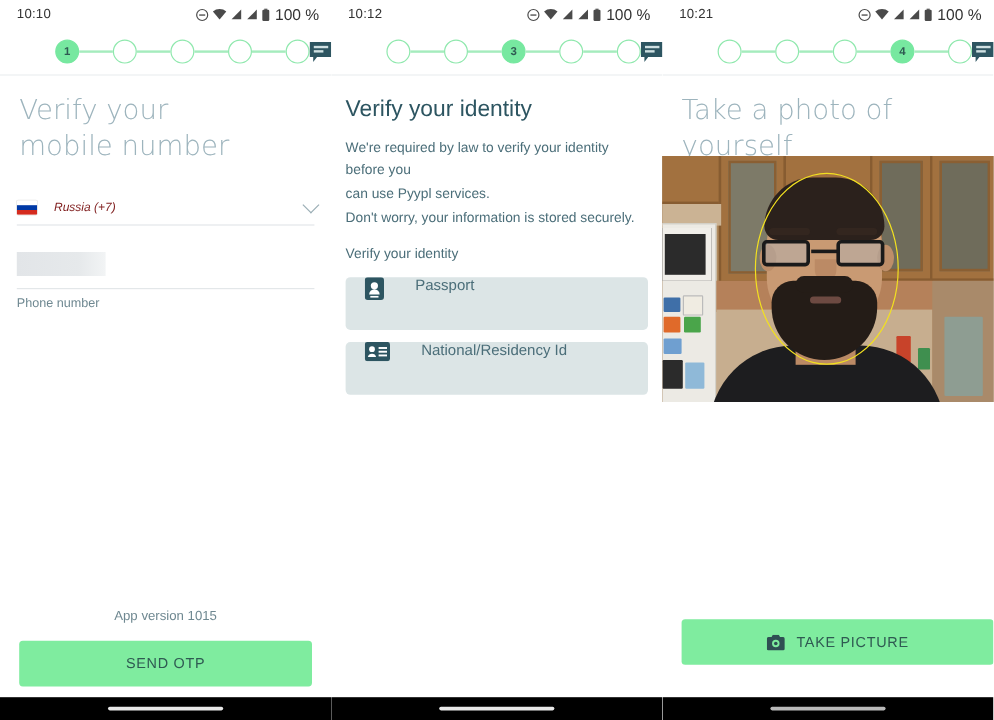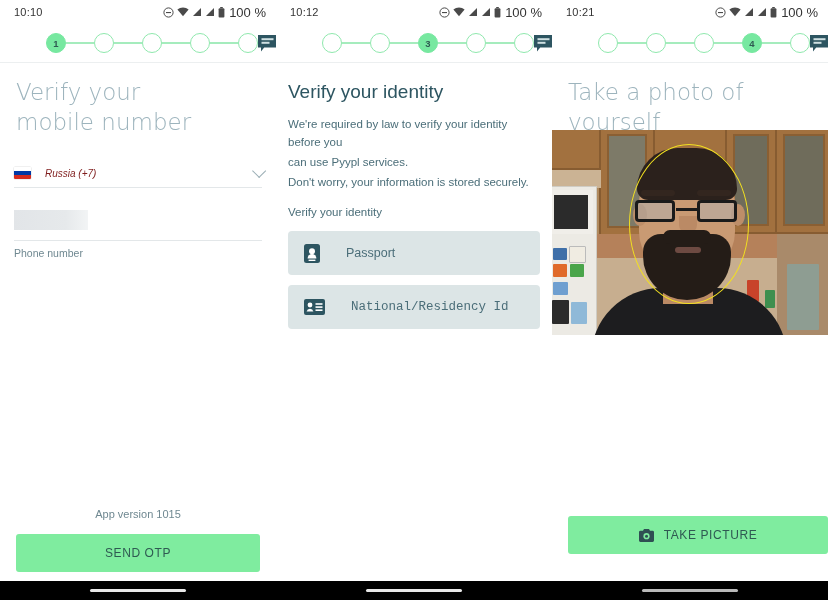--- a/index.html
+++ b/index.html
@@ -99,24 +99,24 @@
     font-family:"Liberation Sans", sans-serif;cursor:pointer;
   }
   
   .body-txt{
     padding:10px 14px 0 12px;font-size:11.5px;line-height:18px;color:#4b6e79;
   }
   .body-txt p{margin:0 0 2px 0;}
   .body-txt p.gap{margin-top:12px;}
   .opt{
     margin:10px 12px 0 12px;height:44px;background:#dce5e6;border-radius:4px;
-    display:flex;align-items:center;padding:10px 16px;box-sizing:border-box;cursor:pointer;
+    display:flex;padding:0 16px;box-sizing:border-box;cursor:pointer;
   }
   .opt-label{margin-left:26px;font-size:12.5px;color:#4b6e79;}
-  .opt2 .opt-label{margin-left:26px;font-family:Liberation Mono, monospace;}
+  .opt2 .opt-label{margin-left:26px;}
   
   .camera{
     position:absolute;left:-1px;top:130px;width:278px;height:205px;
     overflow:hidden;background:#7a5a3c;
   }
   .cam-scene{position:absolute;inset:0;}
   .cabinet{position:absolute;background:#a2713f;border:2px solid #875c31;box-sizing:border-box;}
   .cab-glass{position:absolute;background:#6e6a5c;border:2px solid #8a5f33;box-sizing:border-box;}
   .fridge{position:absolute;background:#eceae4;border:1px solid #cfccc4;box-sizing:border-box;}
   .micro{position:absolute;background:#2b2b2b;border:5px solid #f0eee9;box-sizing:border-box;}

